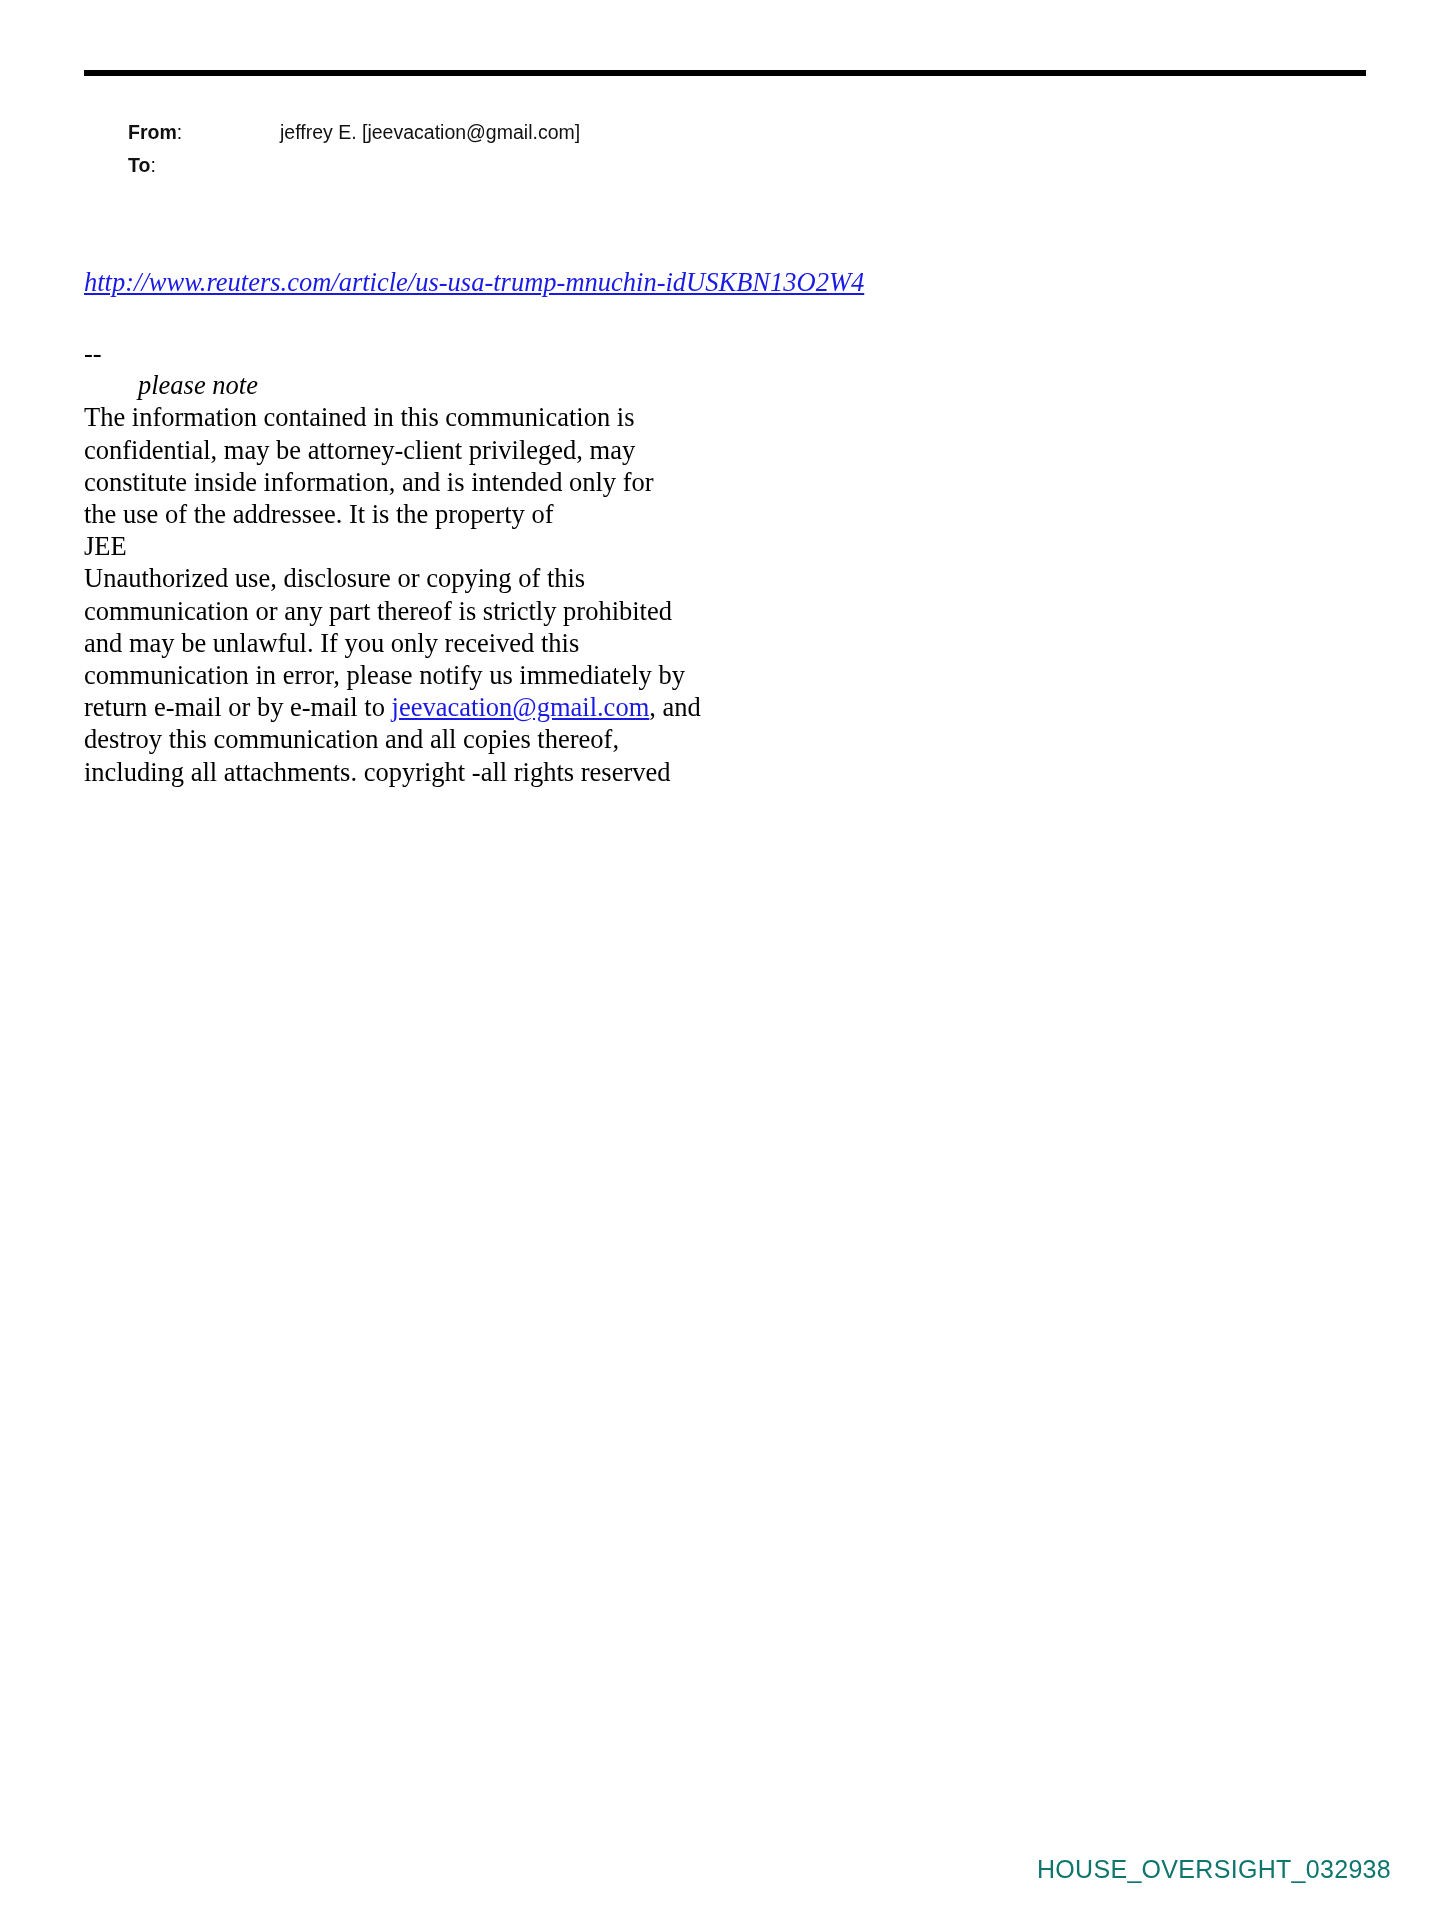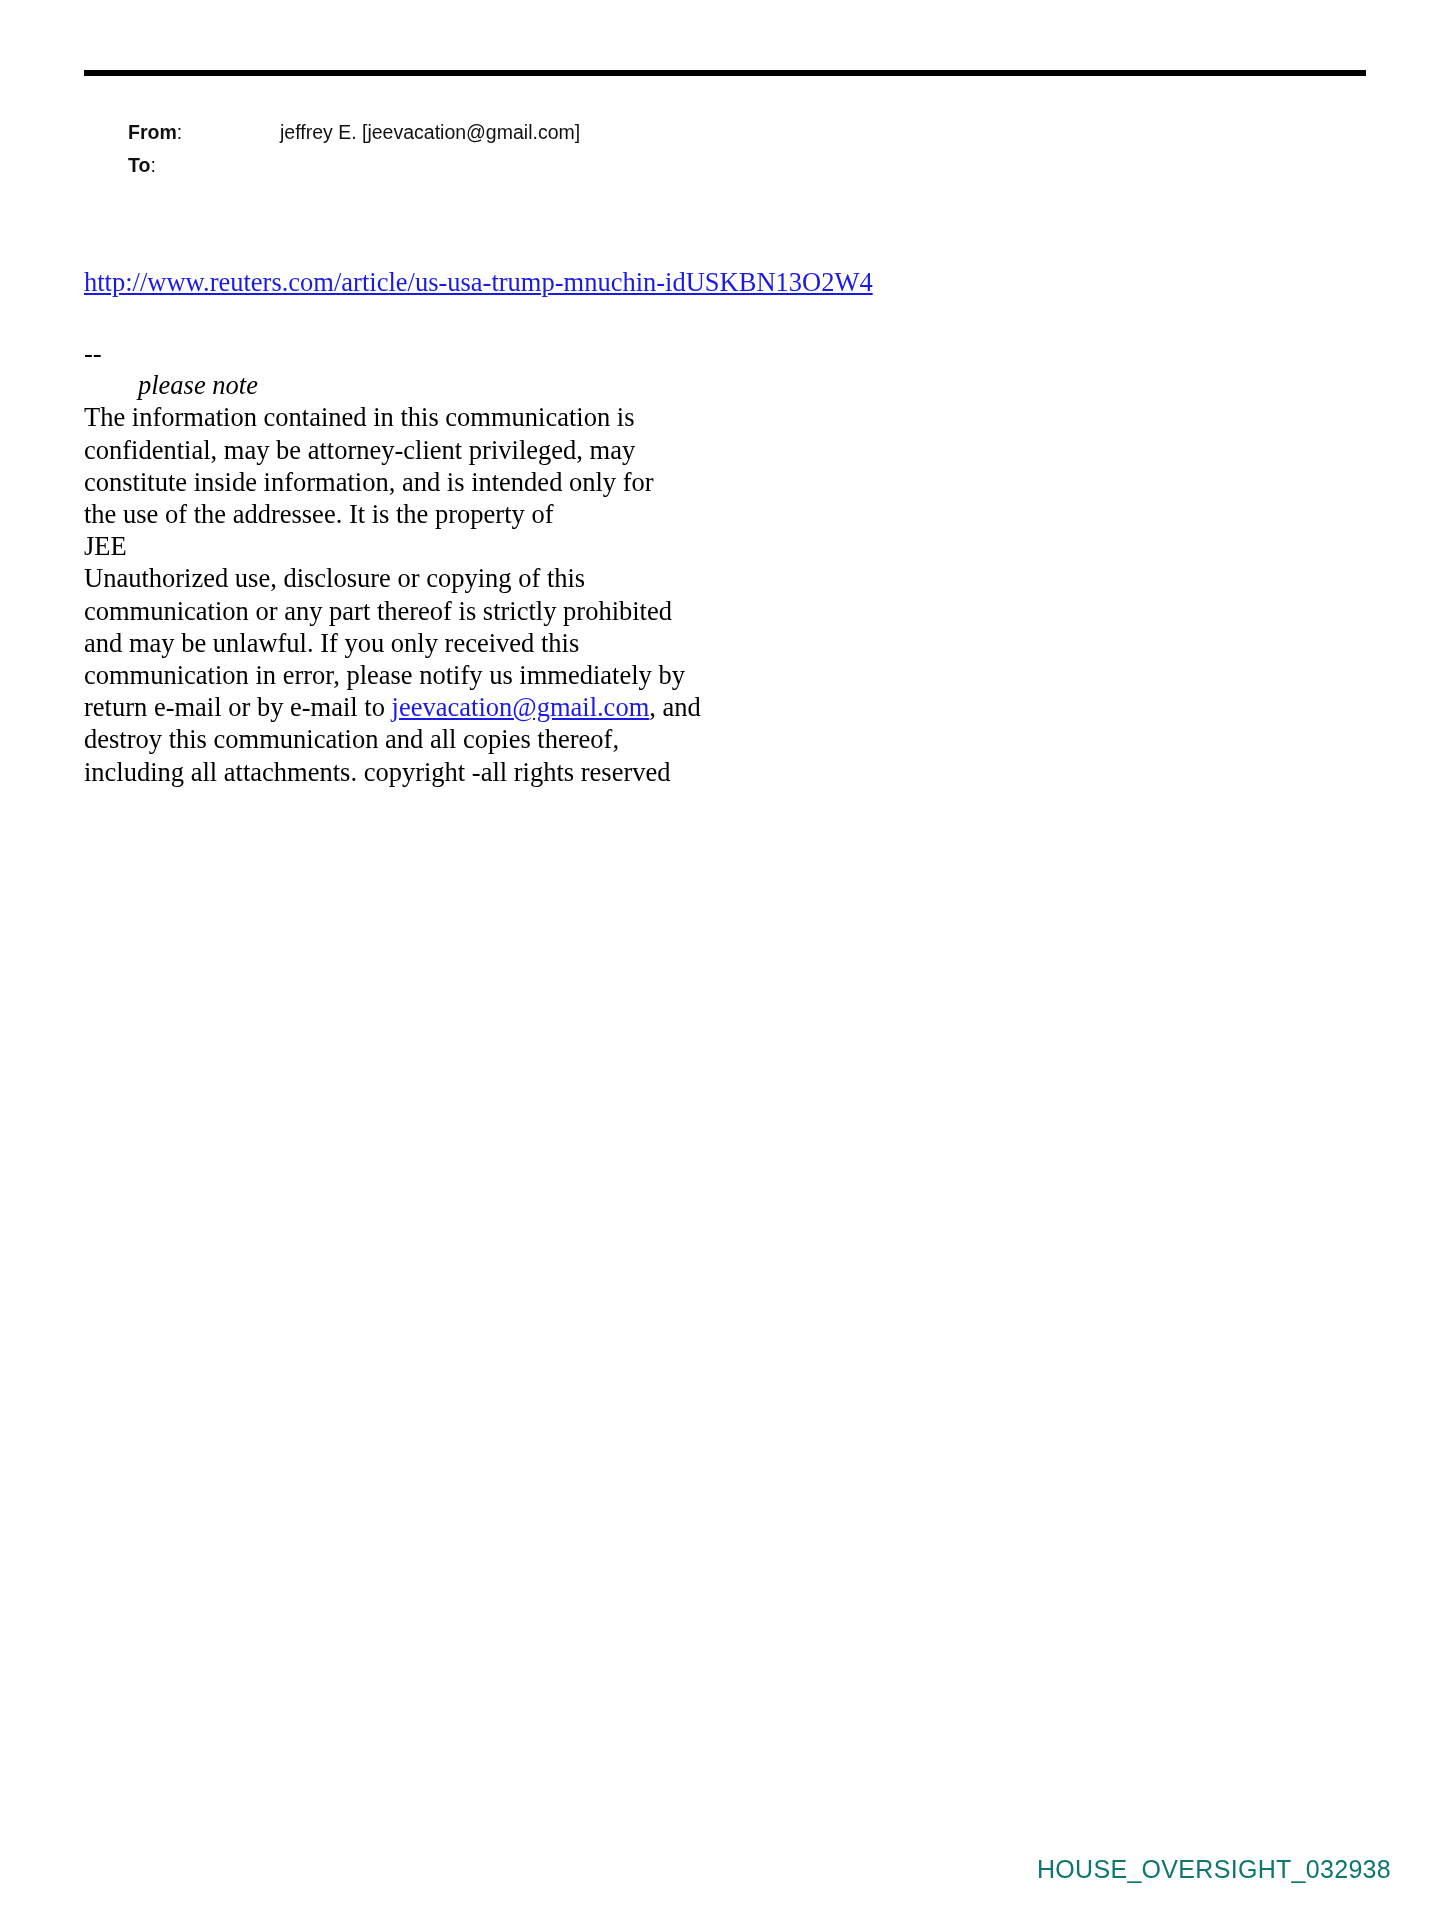--- a/index.html
+++ b/index.html
@@ -72,20 +72,21 @@
   .redaction.to-bar { width: 323px; }
 
   .link-line {
     position: absolute;
     left: 84px;
     top: 265px;
     font-family: "Liberation Serif", serif;
     font-size: 26.5px;
     line-height: 34px;
     color: #1a1ae6;
+    font-style: italic;
   }
   .link-line a, .inline-link {
     color: #1a1ae6;
     text-decoration: underline;
   }
 
   .body-block {
     position: absolute;
     left: 84px;
     top: 337px;

